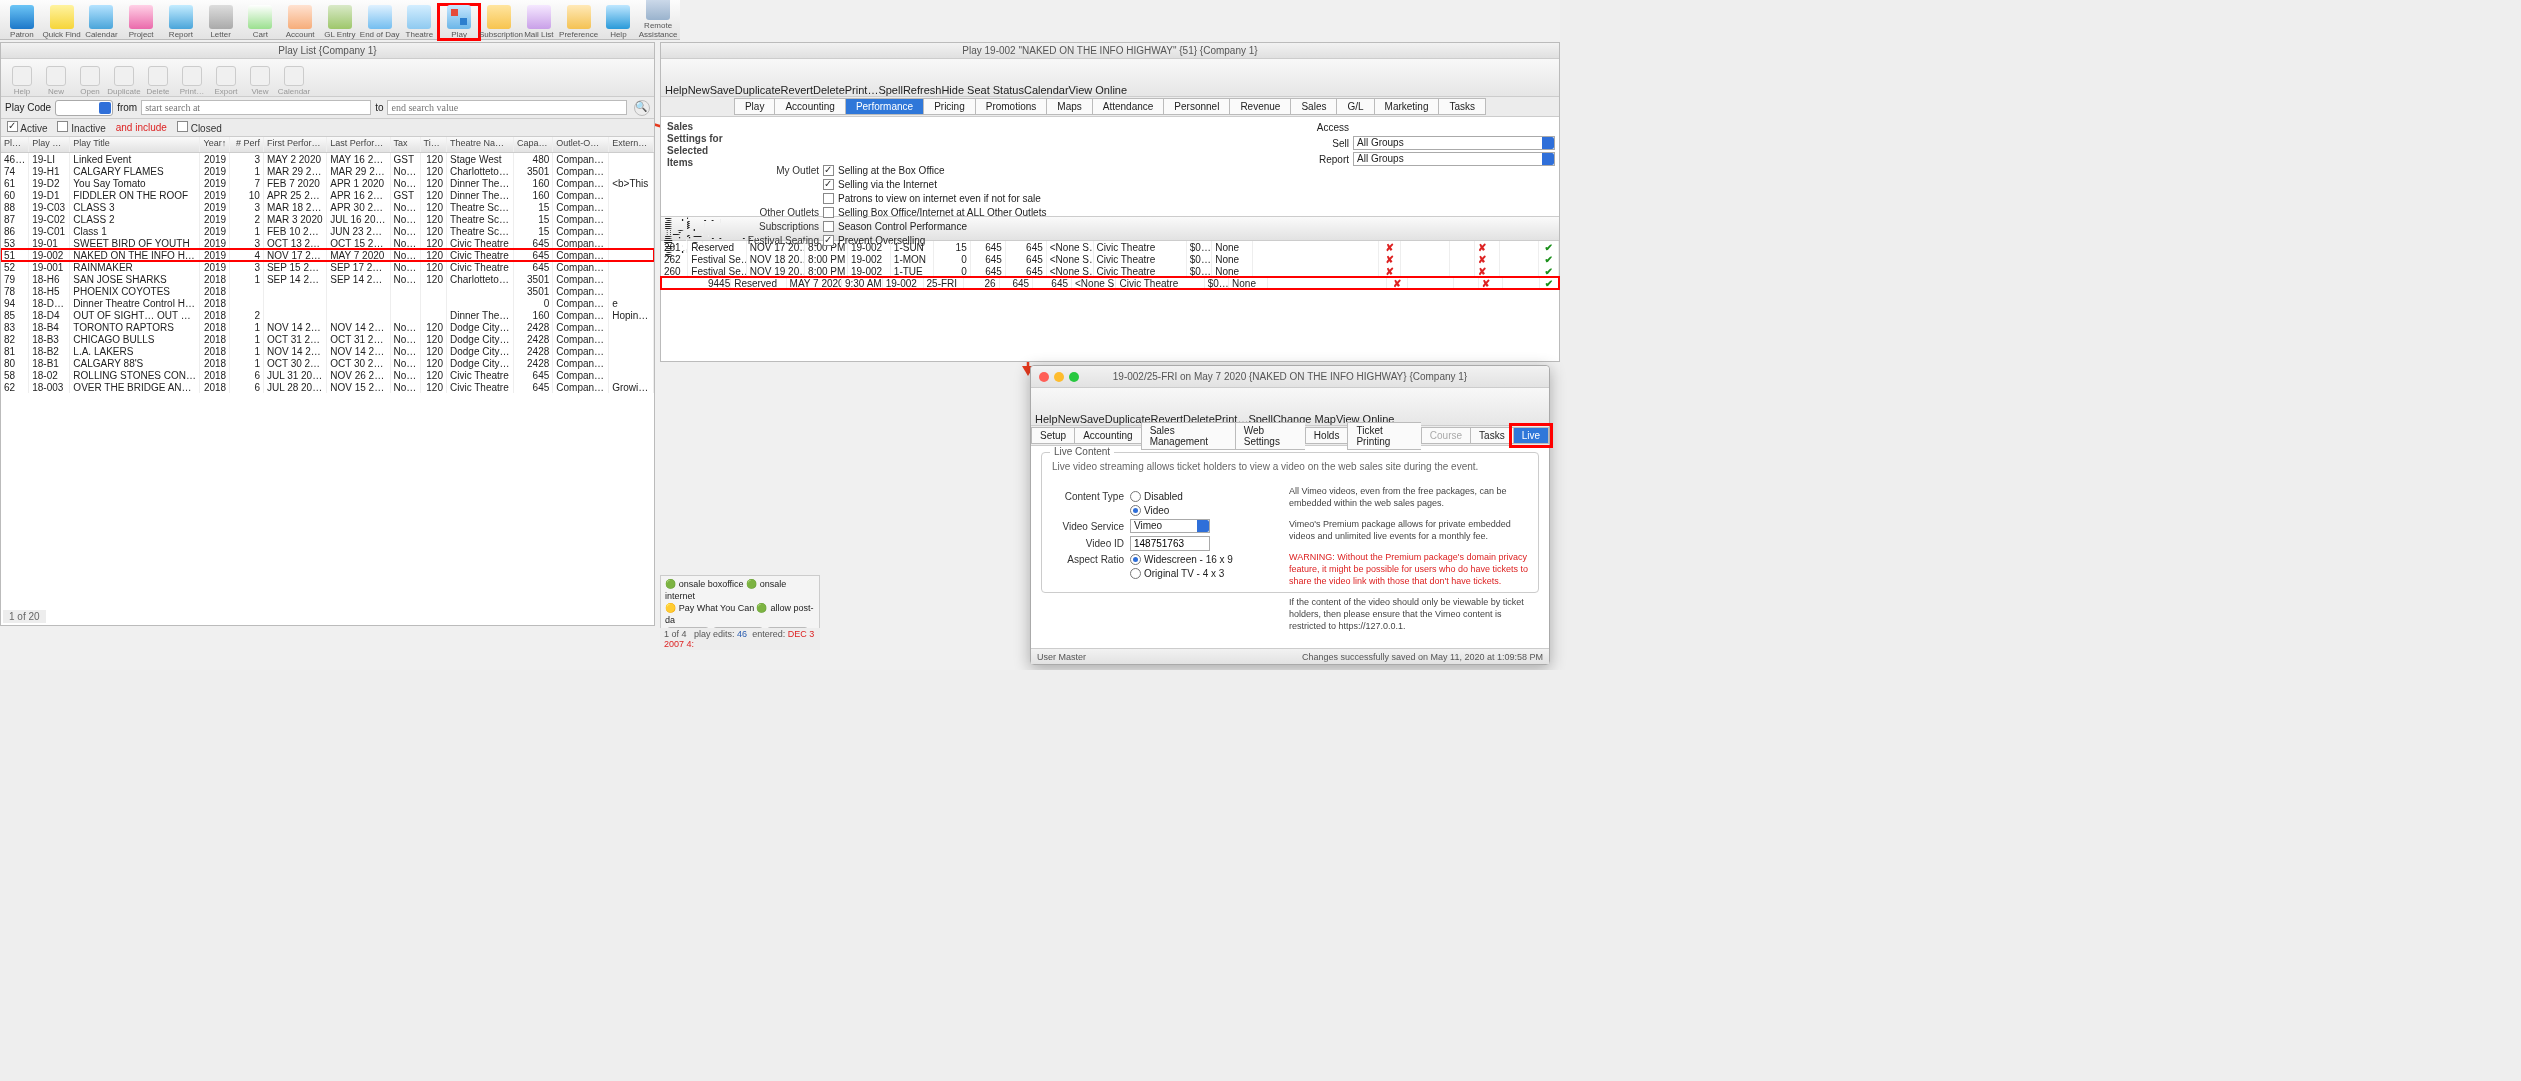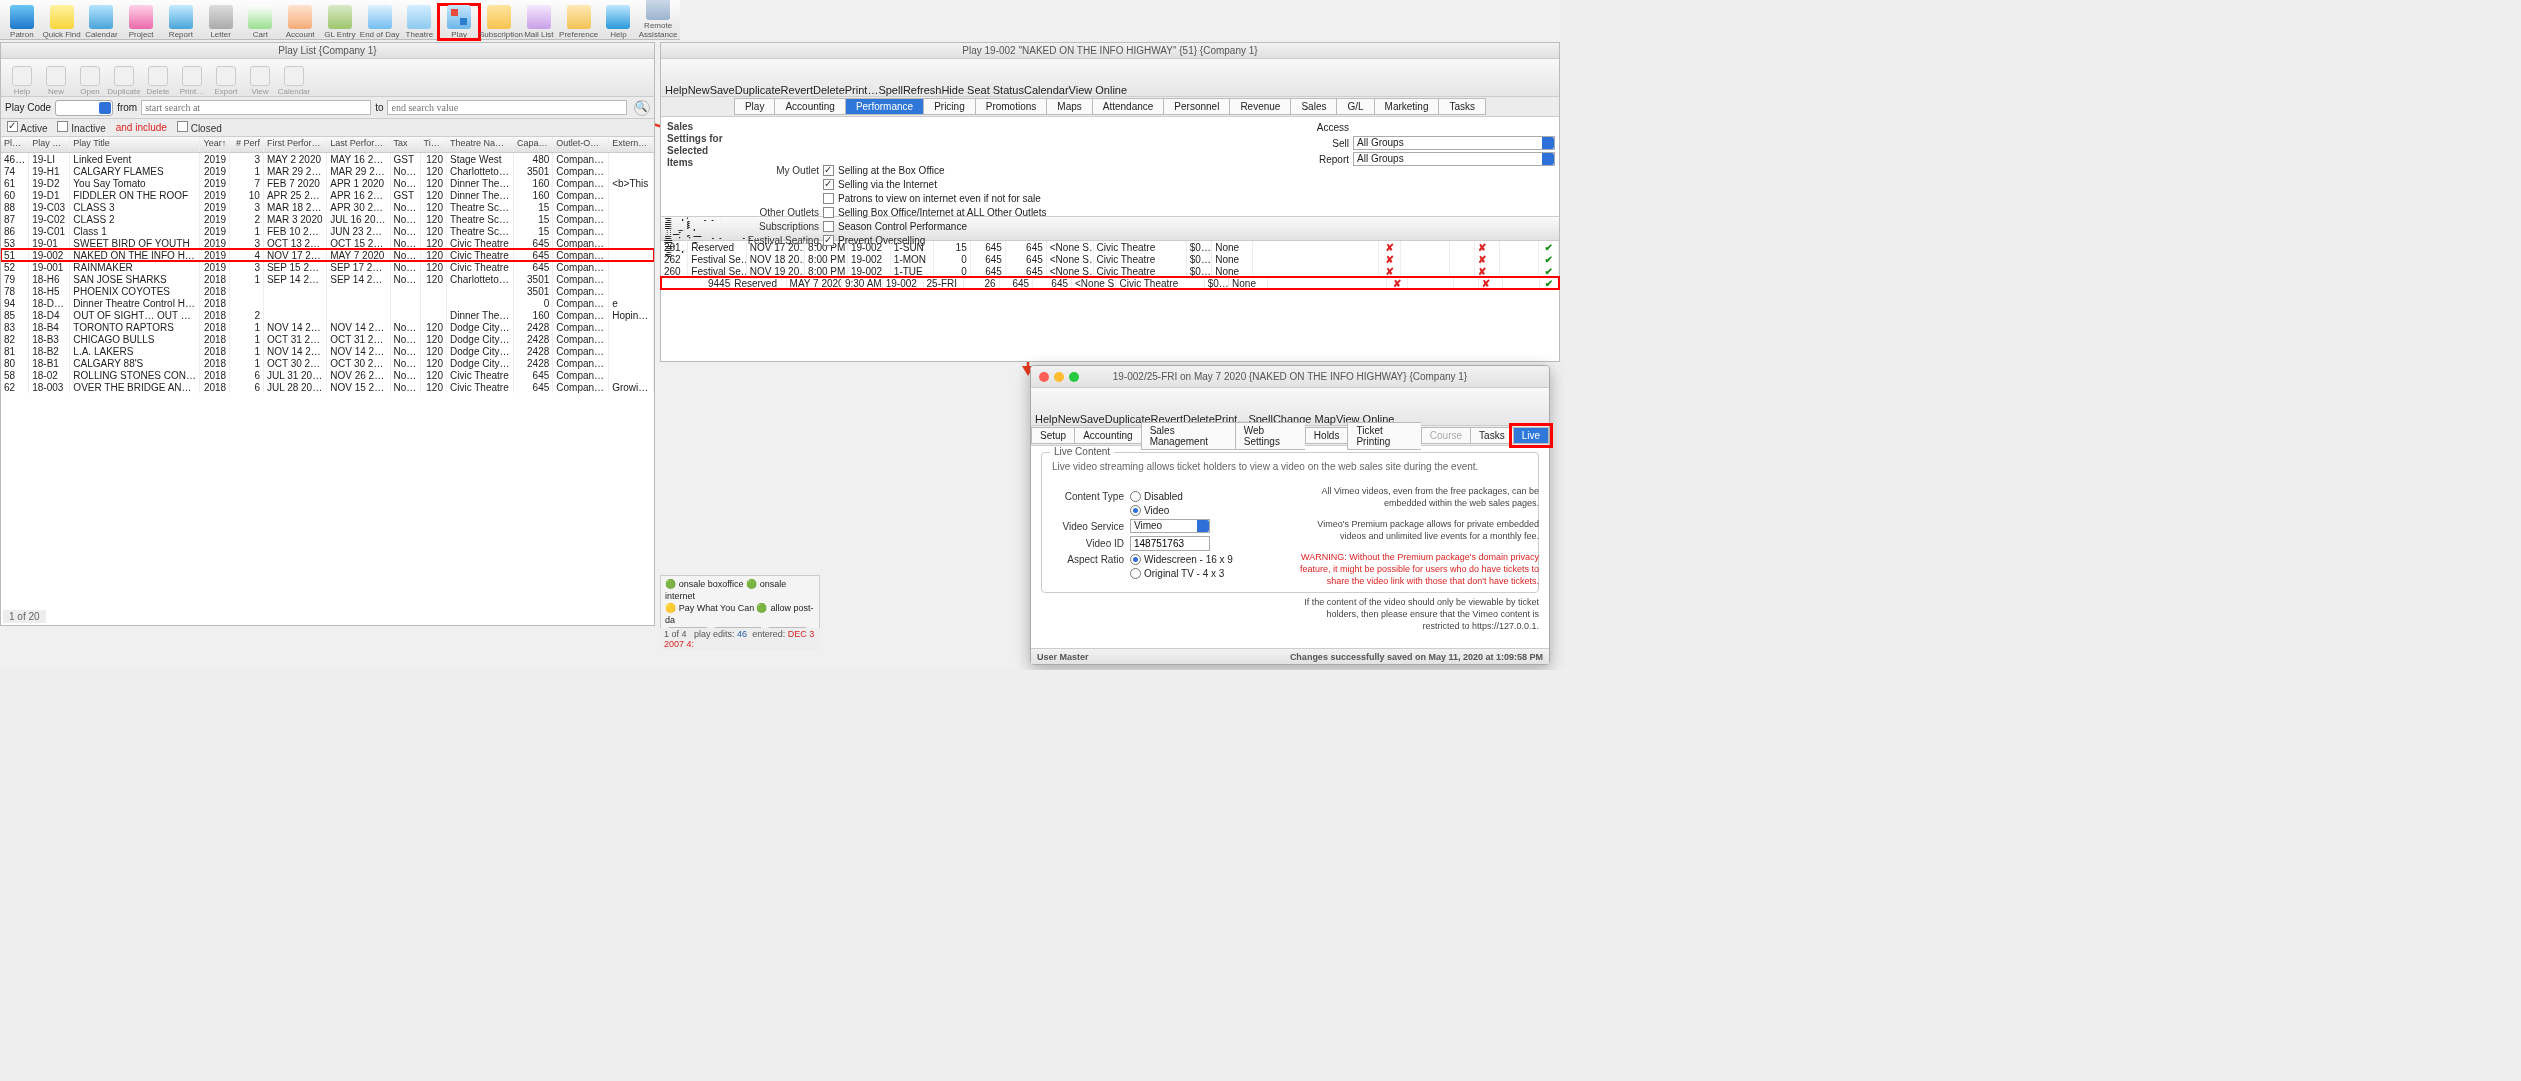--- a/index.html
+++ b/index.html
@@ -124,25 +124,25 @@
   .wp-tabs span.on { background:#2f77d9; color:#fff; }
   .wp-tabs span.dis { color:#aaa; }
   .wp-tabs .live-box { outline:3px solid red; outline-offset:1px; }
   .wp-body { padding:6px 10px; font-size:10px; }
   .gb { border:1px solid #ccc; border-radius:4px; padding:8px 10px 10px; position:relative; }
   .gb .leg { position:absolute; top:-7px; left:8px; background:#fff; padding:0 4px; font-size:10px; color:#555; }
   .frow { display:flex; align-items:center; margin:3px 0; }
   .frow .fl { width:78px; text-align:right; padding-right:6px; color:#333; }
   .rad { width:11px;height:11px;border:1px solid #777;border-radius:50%;display:inline-block;margin-right:3px;position:relative;vertical-align:middle}
   .rad.on::after{content:"";position:absolute;left:2px;top:2px;width:5px;height:5px;background:#2f6fd9;border-radius:50%}
-  .wp-side { position:absolute; right:10px; top:110px; width:250px; font-size:9px; color:#444; line-height:12px;text-align:right; }
+  .wp-side { position:absolute; right:10px; top:110px; width:250px; font-size:9px; color:#444; line-height:12px; }
   .wp-side .warn{color:#d22}
   .wp-status { position:absolute; left:0; bottom:0; width:100%; height:16px;
     background:linear-gradient(#f2f2f2,#e2e2e2); border-top:1px solid #ccc;
-    font-size:9px; line-height:16px; padding:0 6px; color:#555; display:flex; justify-content:space-between;font-weight:bold; }
+    font-size:9px; line-height:16px; padding:0 6px; color:#555; display:flex; justify-content:space-between; }
 
   
   .foot2 { position:absolute; left:660px; top:575px; width:160px; font-size:9px;
     background:#f4f4f4; border:1px solid #ccc; padding:2px 4px; line-height:12px; }
   .foot2 .b{display:inline-block;border:1px solid #bbb;padding:0 6px;margin:1px 2px;background:#fff;border-radius:3px}
   .foot3 { position:absolute; left:660px; top:628px; width:160px; font-size:9px; color:#555;
     background:#ededed; padding:1px 4px; }
   .foot3 .bl{color:#2a5db0}.foot3 .rd{color:#d22}
 </style>
 </head>

